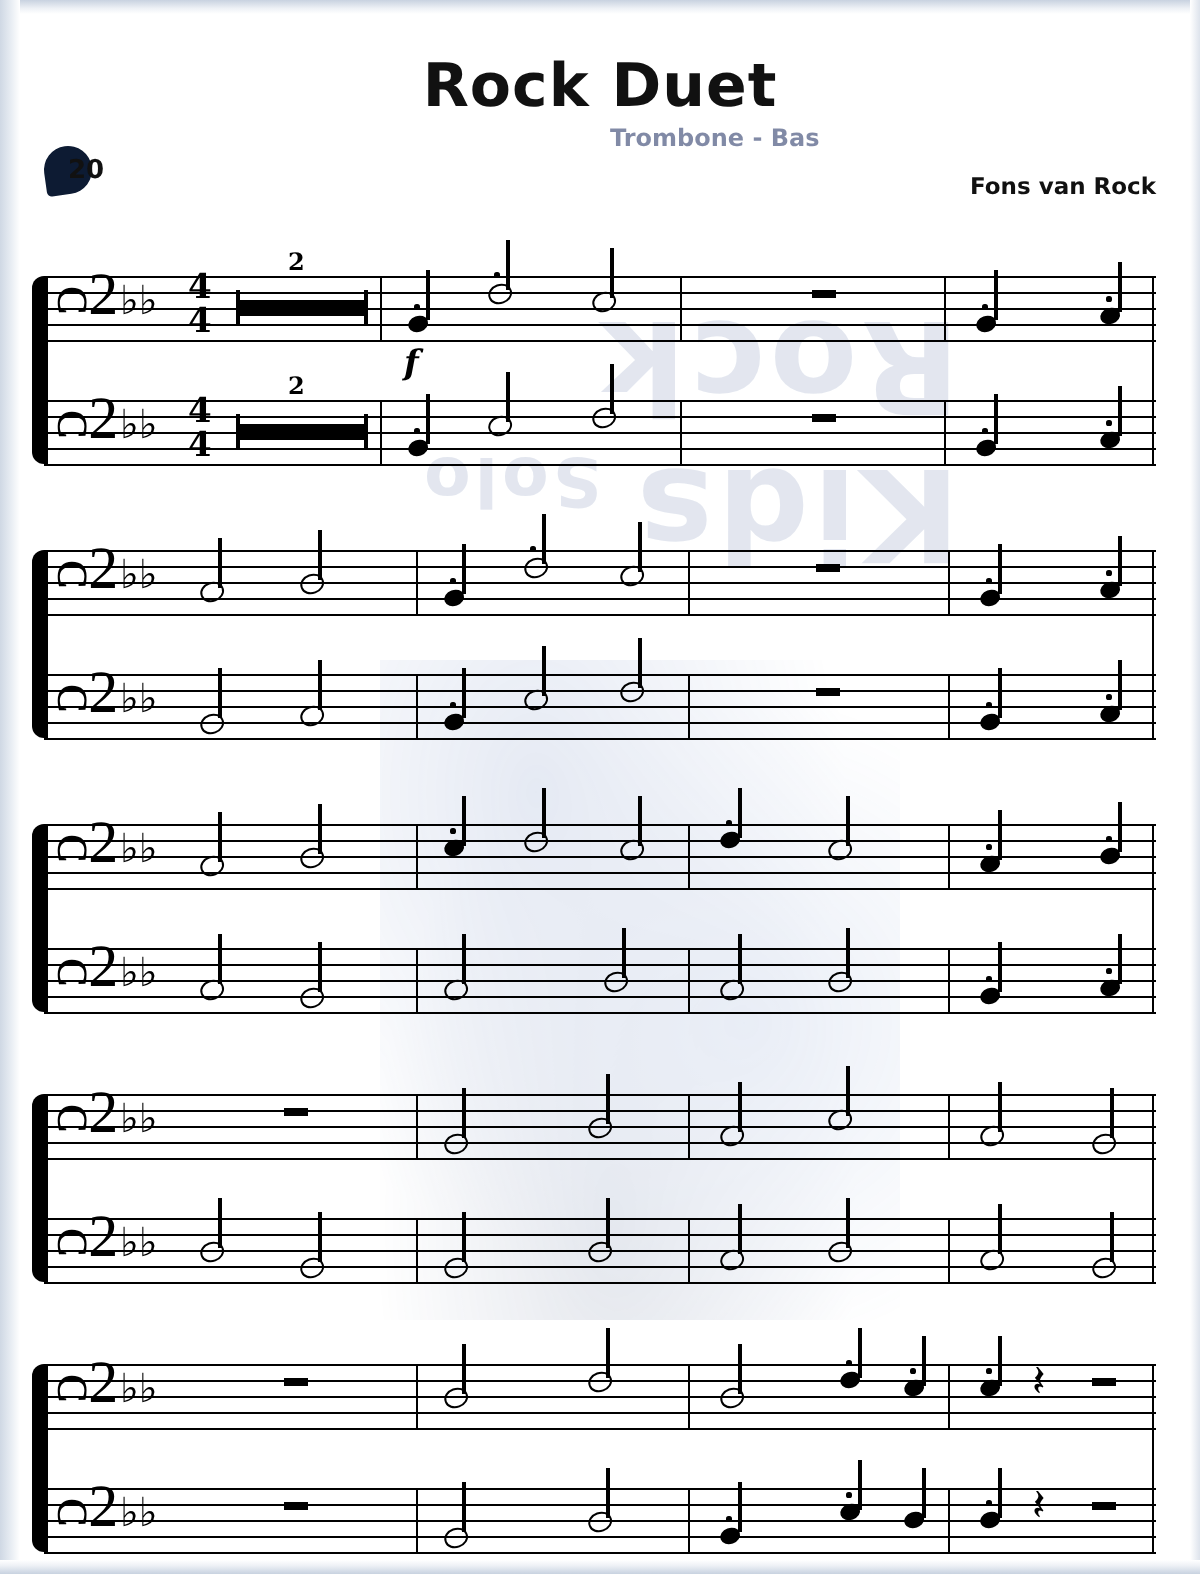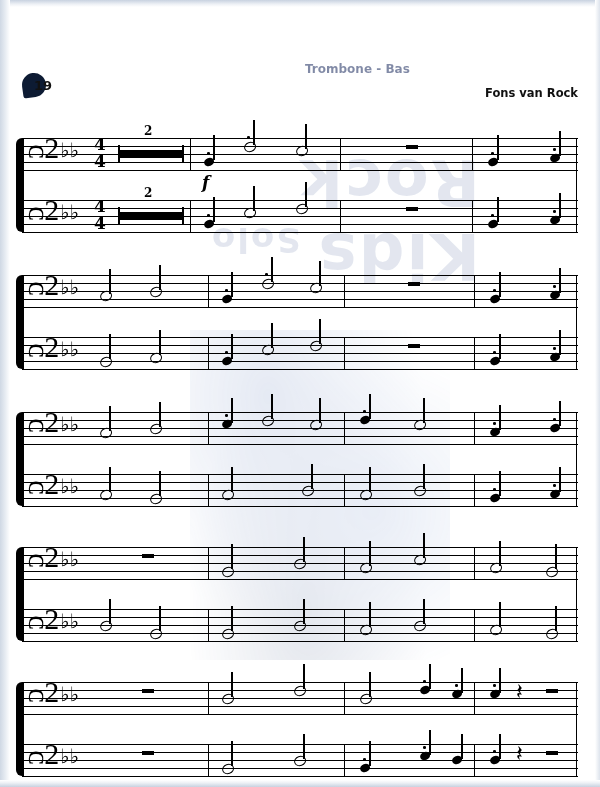--- a/index.html
+++ b/index.html
@@ -273,26 +273,27 @@
   <div class="edge-left"></div>
   <div class="edge-right"></div>
   <div class="edge-bottom"></div>
 
   <div class="watermark">
     <div class="wm-band wm-title">Kids Rock</div>
     <div class="wm-band wm-sub">Solo</div>
     <div class="wm-shape"></div>
   </div>
 
+  <div class="song-title">Rock Duet</div>
   <div class="instrument-line">Trombone - Bas</div>
   <div class="composer">Fons van Rock</div>
 
   <div class="page-badge">
     <div class="blob"></div>
-    <div class="num">19</div>
+    <div class="num">20</div>
   </div>
 
   <div class="system" style="top:138px;">
     <div class="brace" style="top:0px; height:94px; border-radius:6px 0 0 6px;"></div>
     <div class="sys-start" style="top:0px; height:94px;"></div>
 
     <div class="stave" style="top:0px;">
       <div class="line"></div>
       <div class="line"></div>
       <div class="line"></div>

